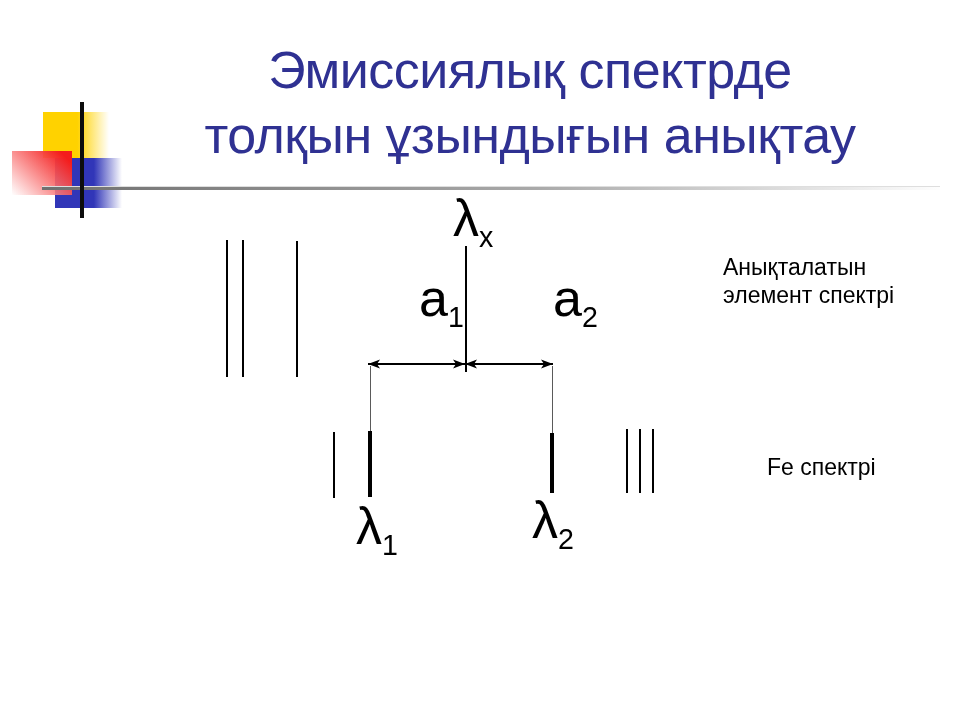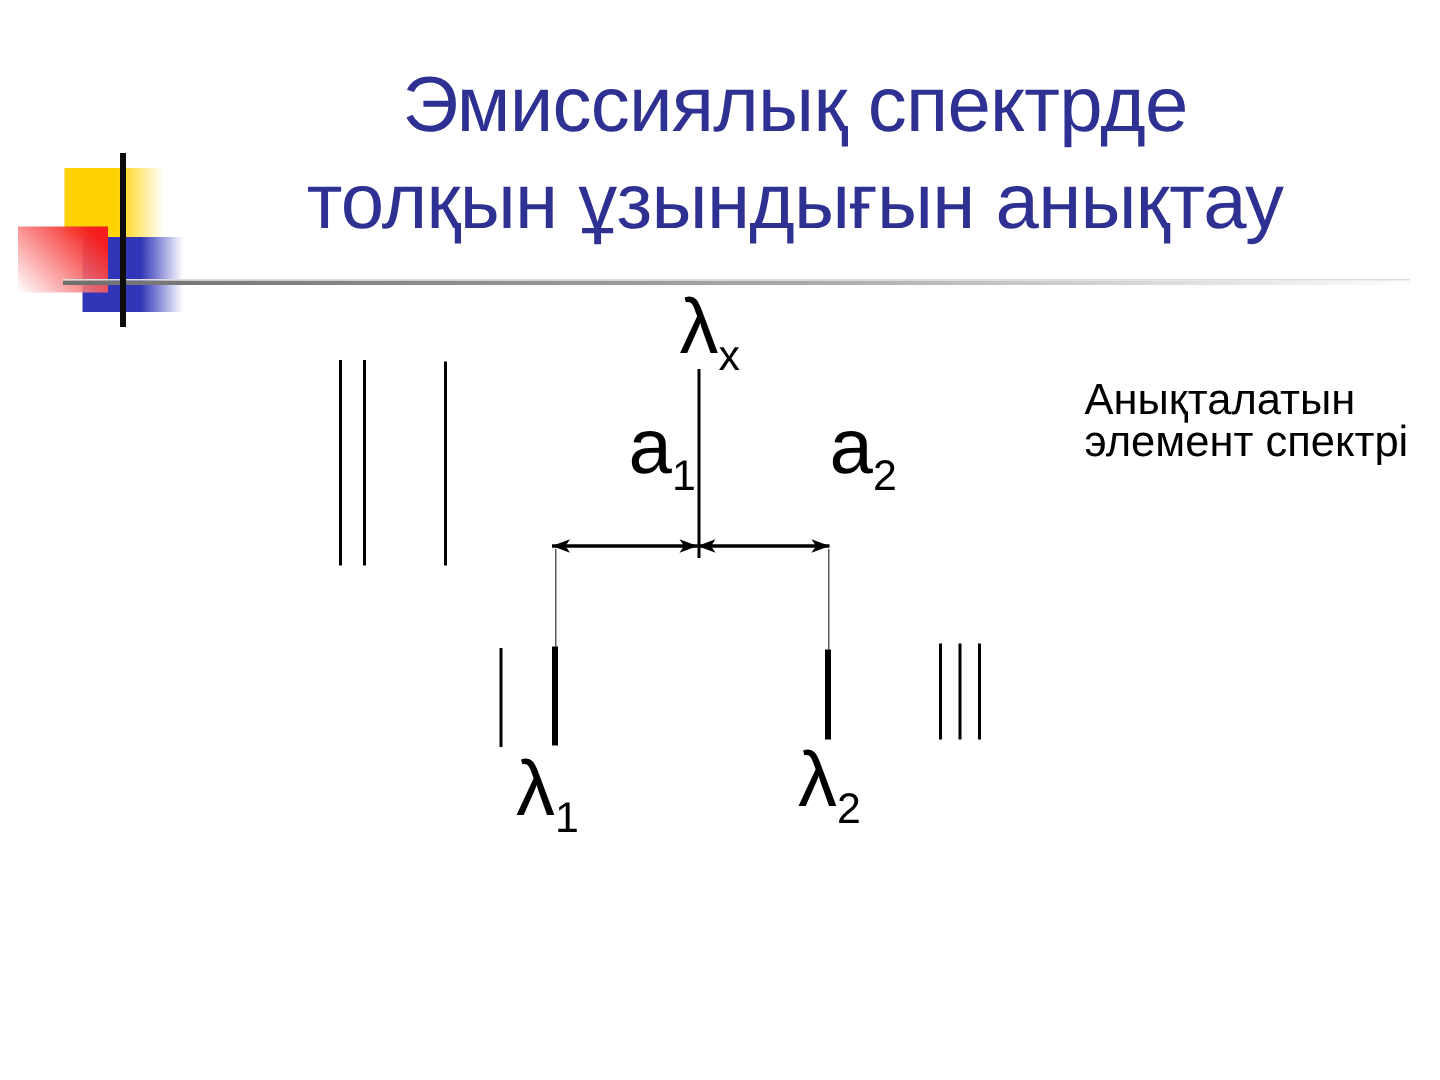--- a/index.html
+++ b/index.html
@@ -31,24 +31,24 @@
   .vline{position:absolute;}
   .arrow-svg{position:absolute;left:0;top:0;width:960px;height:720px;pointer-events:none;}
   .dlabel{
     position:absolute;font-size:52px;line-height:1;color:#000;
     white-space:nowrap;
   }
   .dlabel sub{font-size:0.55em;vertical-align:sub;line-height:1;}
   .lbl-lambda-x{left:453px;top:192px;}
   .lbl-a1{left:419px;top:272px;}
   .lbl-a2{left:521px;top:272px;margin-left:32px;}
-  .lbl-lambda-1{left:344px;top:500px;}
+  .lbl-lambda-1{left:356px;top:500px;}
   .lbl-lambda-2{left:532px;top:494px;text-align:right;}
 
-  .note{position:absolute;font-size:29px;line-height:28px;color:#000;}
+  .note{position:absolute;font-size:23px;line-height:28px;color:#000;}
   .note-element{left:723px;top:253px;width:218px;}
   .note-fe{left:767px;top:453px;white-space:nowrap;}
 </style>
 </head>
 <body>
 
 <div class="slide">
 
   <div>
     <div class="sq sq-yellow" style="background: linear-gradient(90deg, rgb(255, 210, 0) 52%, rgba(255, 255, 255, 0) 100%);"></div>
@@ -90,14 +90,15 @@
       <line id="arrow-a2" stroke-width="2.2" marker-start="url(#ah)" marker-end="url(#ah)" x1="465" x2="553" y1="364" y2="364" stroke="#000000"></line>
     </svg>
 
     <div class="dlabel lbl-lambda-x"><span>λ</span><sub>x</sub></div>
     <div class="dlabel lbl-a1"><span>a</span><sub>1</sub></div>
     <div class="dlabel lbl-a2"><span>a</span><sub>2</sub></div>
     <div class="dlabel lbl-lambda-1"><span>λ</span><sub>1</sub></div>
     <div class="dlabel lbl-lambda-2"><span>λ</span><sub>2</sub></div>
 
     <div class="note note-element">Анықталатын элемент спектрі</div>
+    <div class="note note-fe">Fe спектрі</div>
   </div>
 </div>
 
 </body></html>

